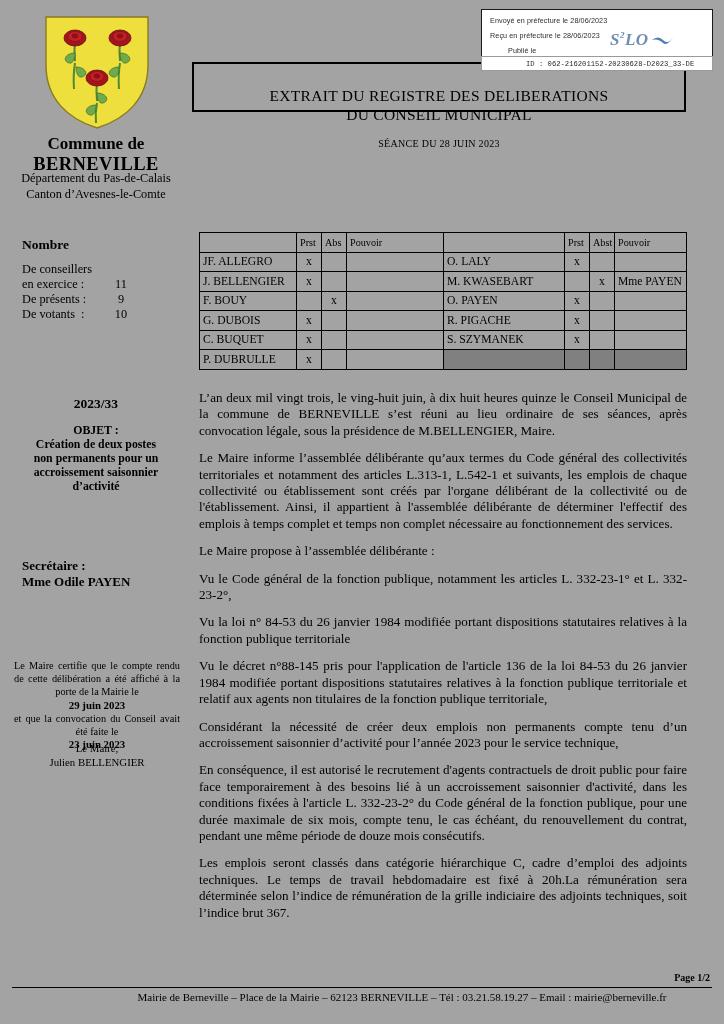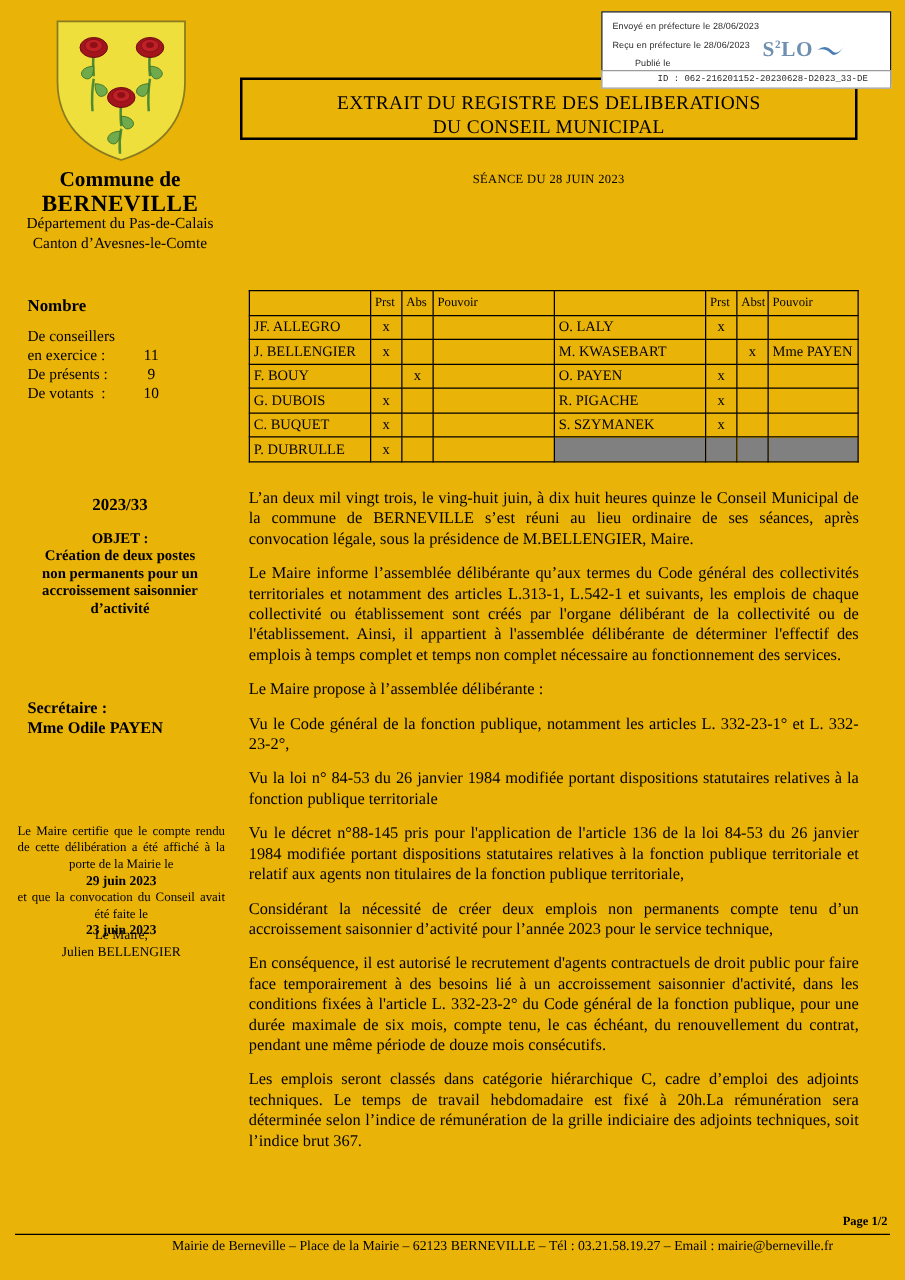--- a/index.html
+++ b/index.html
@@ -9,21 +9,21 @@
   }
   body {
     font-family: "Liberation Serif", serif;
     color: #000;
   }
   #page {
     position: relative;
     width: 724px;
     height: 1024px;
     overflow: hidden;
-    background: #eab308;
+    background: #a3a3a3;
   }
 
   
   .stamp-box {
     position: absolute;
     left: 481px;
     top: 9px;
     width: 232px;
     height: 58px;
     border: 1px solid #1a1a1a;
@@ -65,20 +65,21 @@
     padding-left: 37px;
   }
   .slo-logo {
     position: absolute;
     left: 128px;
     top: 20px;
     z-index: 32;
   }
   .slo-text {
     font-family: "Liberation Serif", serif;
+    font-style: italic;
     font-weight: bold;
     font-size: 17px;
     color: #6f8fb0;
     letter-spacing: 0.5px;
     text-align: center;
   }
   .slo-text sup { font-size: 9px; }
 
   
   .title-box {
@@ -90,21 +91,21 @@
     border: 2px solid #000;
     box-sizing: border-box;
     z-index: 10;
   }
   .title-box .t-line {
     text-align: center;
     font-size: 15.5px;
     letter-spacing: 0.3px;
     line-height: 19px;
   }
-  .title-box .t1 { margin-top: 9px; font-family: Liberation Serif, serif; }
+  .title-box .t1 { margin-top: 22px; font-family: Liberation Serif, serif; }
 
   .seance {
     position: absolute;
     left: 192px;
     top: 138px;
     width: 494px;
     text-align: center;
     font-size: 10px;
     letter-spacing: 0.3px;
   }

